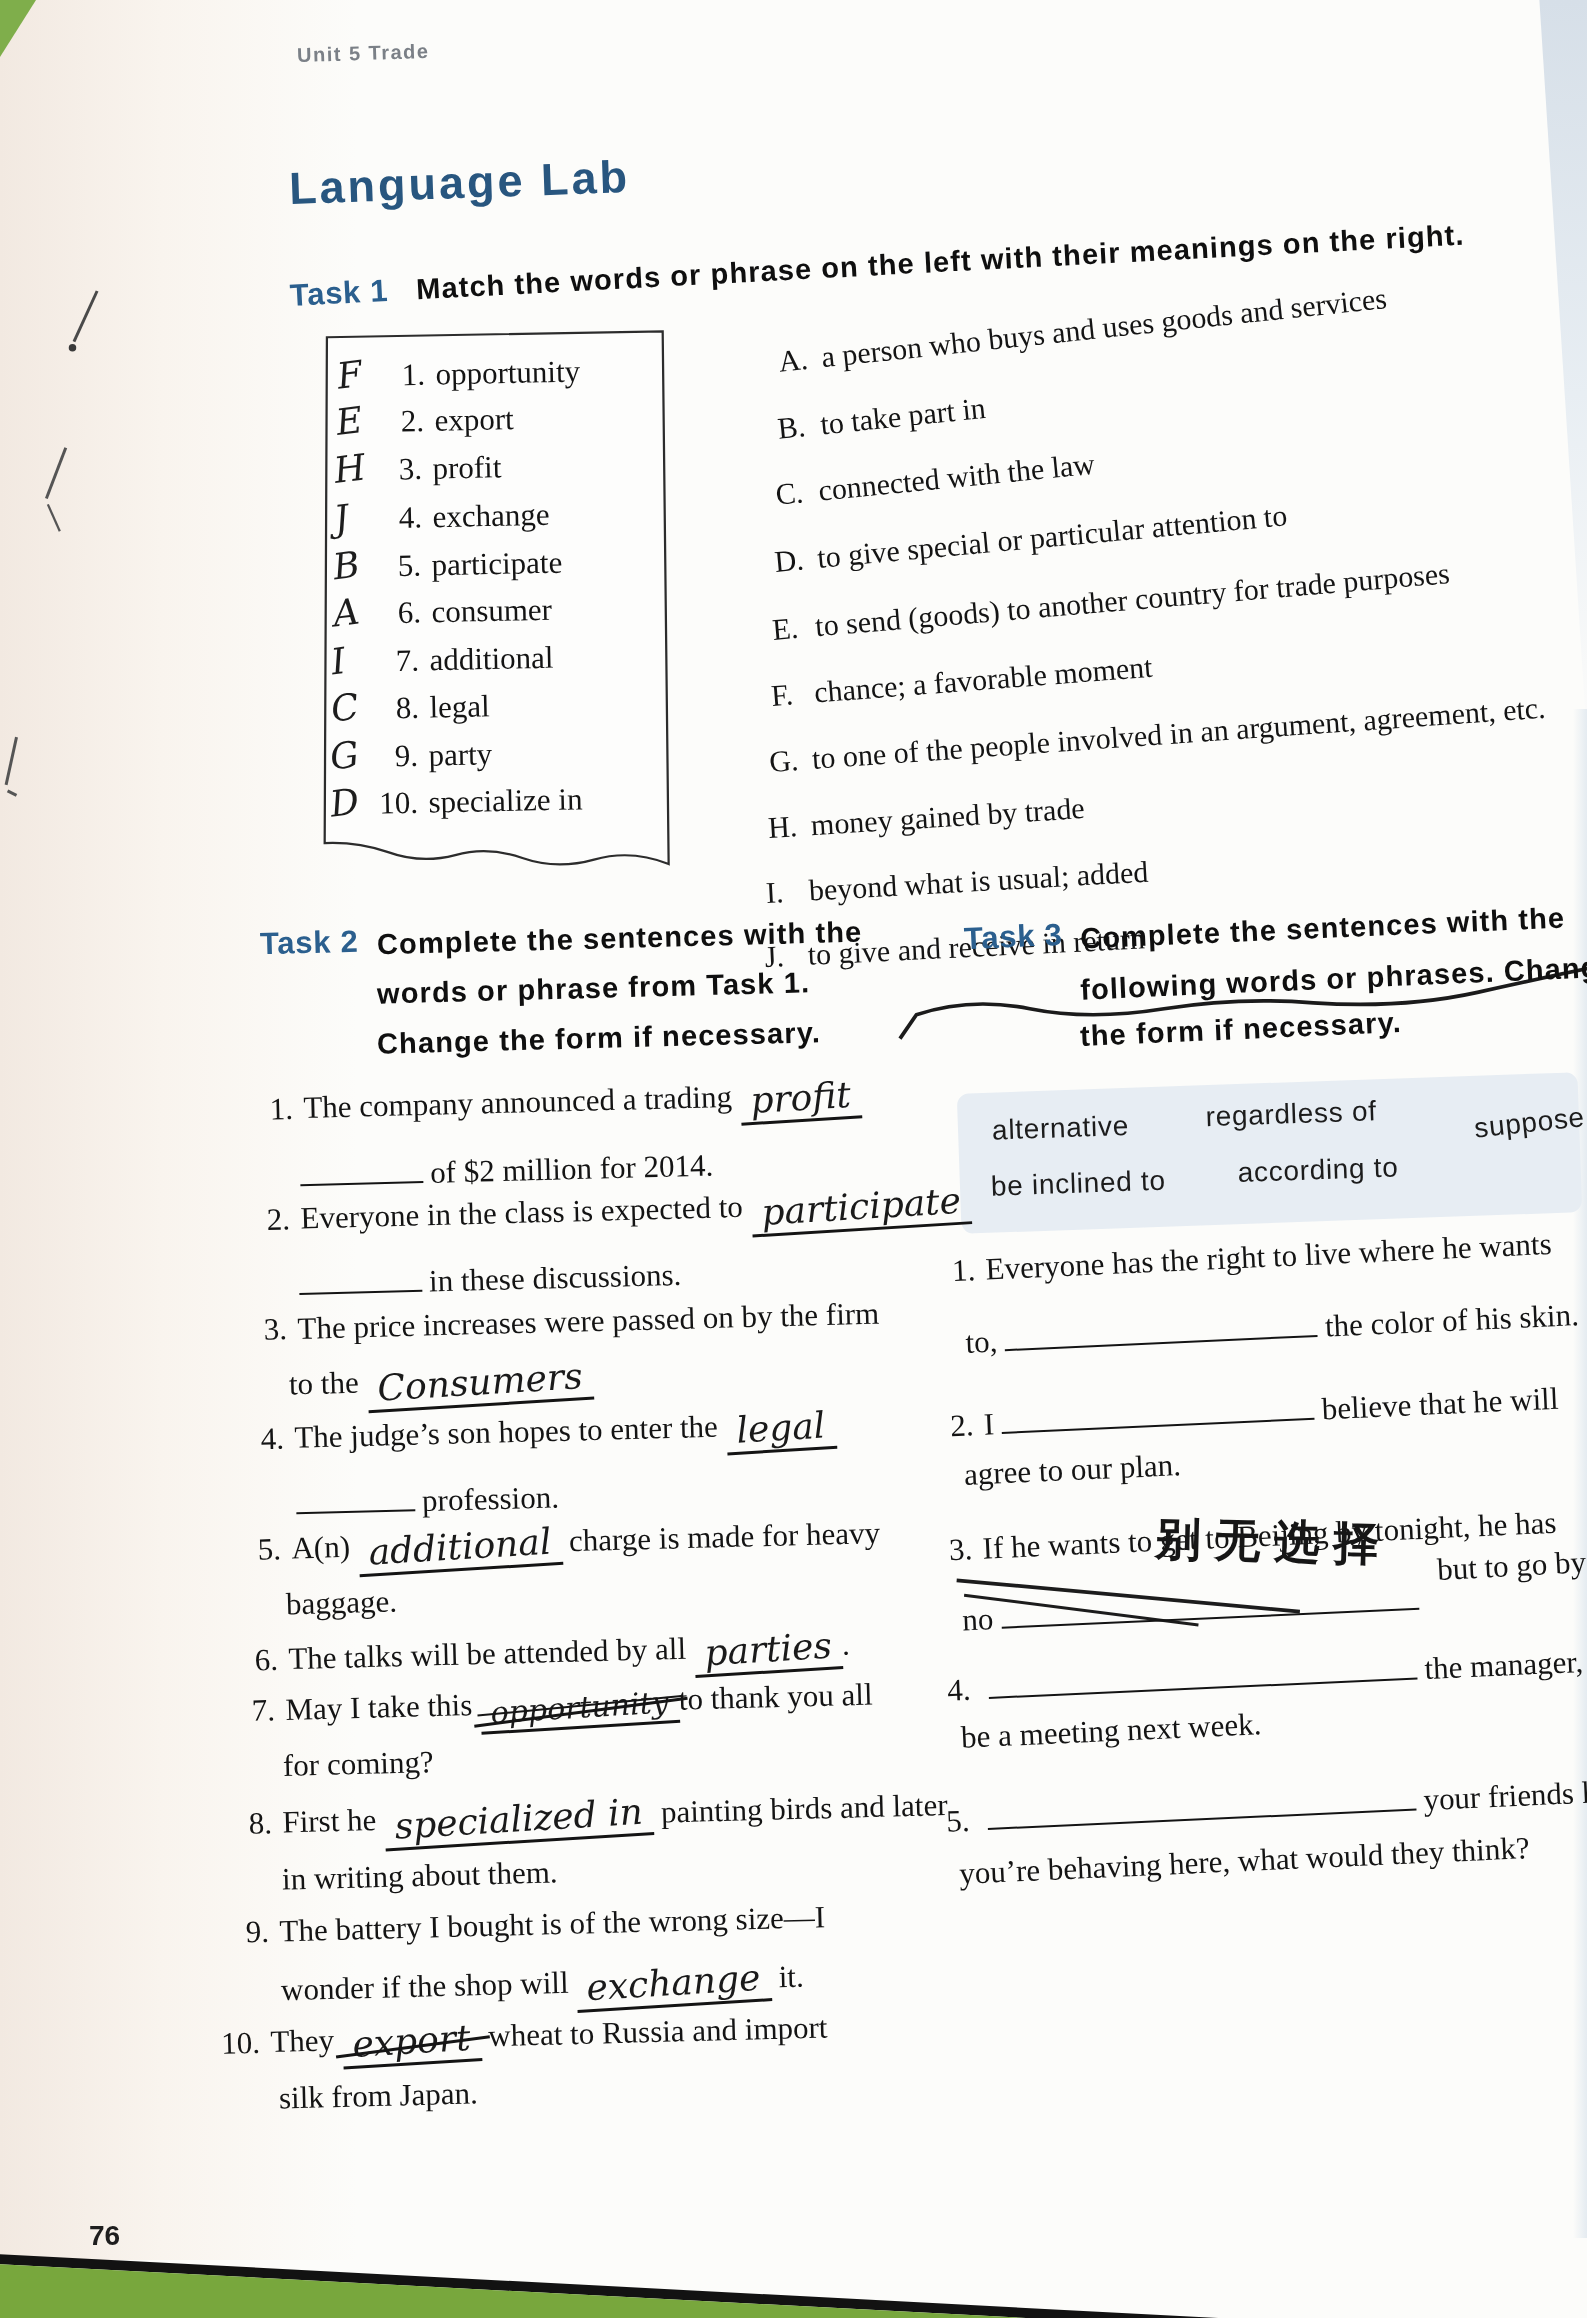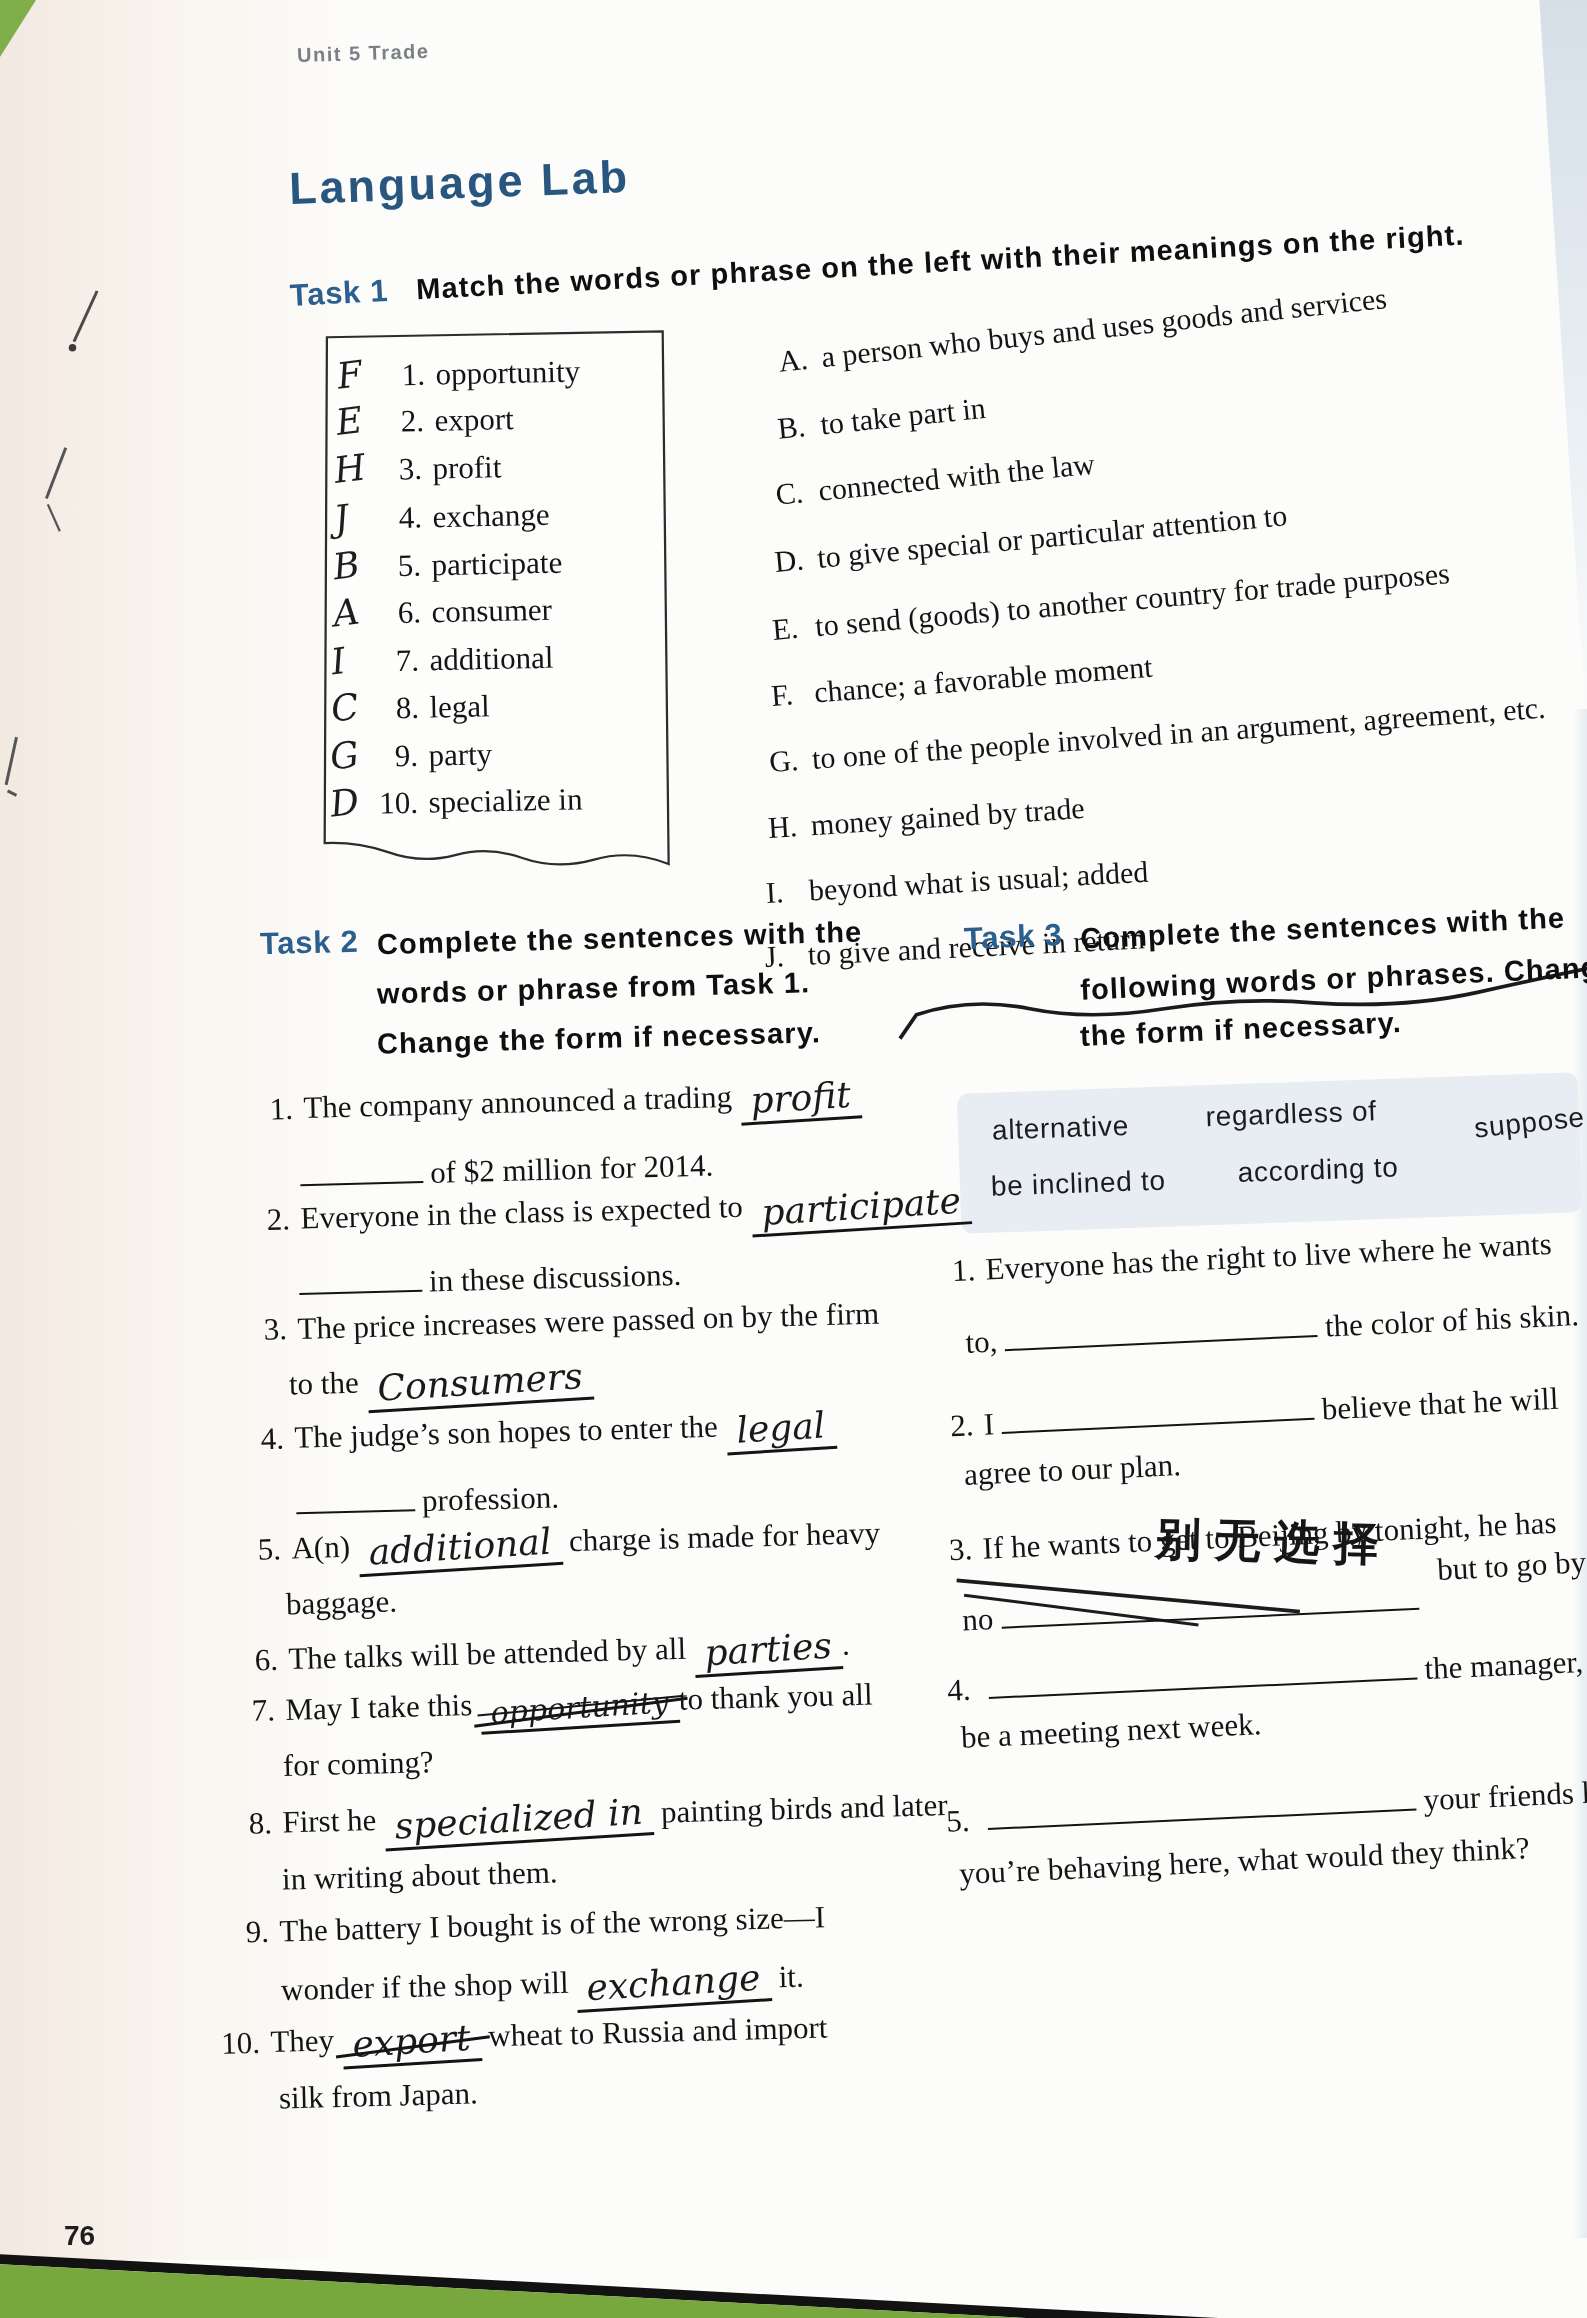--- a/index.html
+++ b/index.html
@@ -37,21 +37,21 @@
   .band{position:absolute;left:-22.4px;top:2253px;width:1865px;transform:rotate(3deg);
         transform-origin:left top;}
   .band-line{height:9.7px;background:#121212;}
   .band-green{height:157px;background:#78a73d;}
   .corner{position:absolute;left:0;top:0;width:36px;height:57px;background:#7fae4b;
           clip-path:polygon(0 0,100% 0,0 100%);}
   .wb-box{position:absolute;left:959px;top:1083px;width:621px;height:140px;
           background:#e7edf3;border-radius:12px;transform:rotate(-2deg);}
   .wb{position:absolute;font-family:"Liberation Sans",sans-serif;font-size:28px;
       color:#1c1c1c;letter-spacing:0.7px;white-space:nowrap;}
-  .pgnum{font-size:28px;color:#1e1e1e;}
+  .pgnum{font-size:28px;color:#1e1e1e;margin-left:25px;}
 </style>
 </head>
 <body>
 
 <div id="page">
 
   <div class="spine"></div>
   <div class="pageedge"></div>
   <div class="pageedge2"></div>
 

